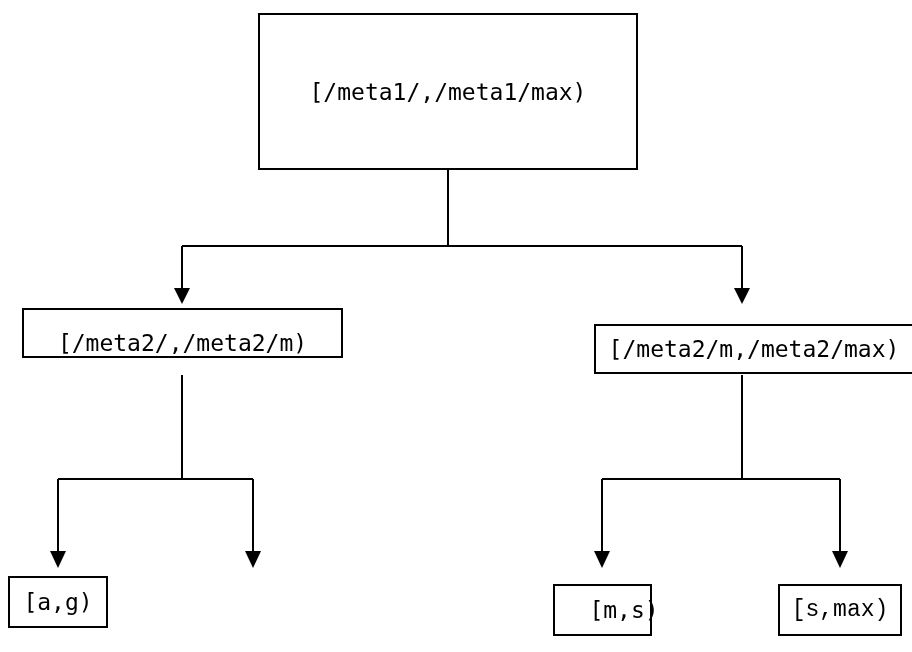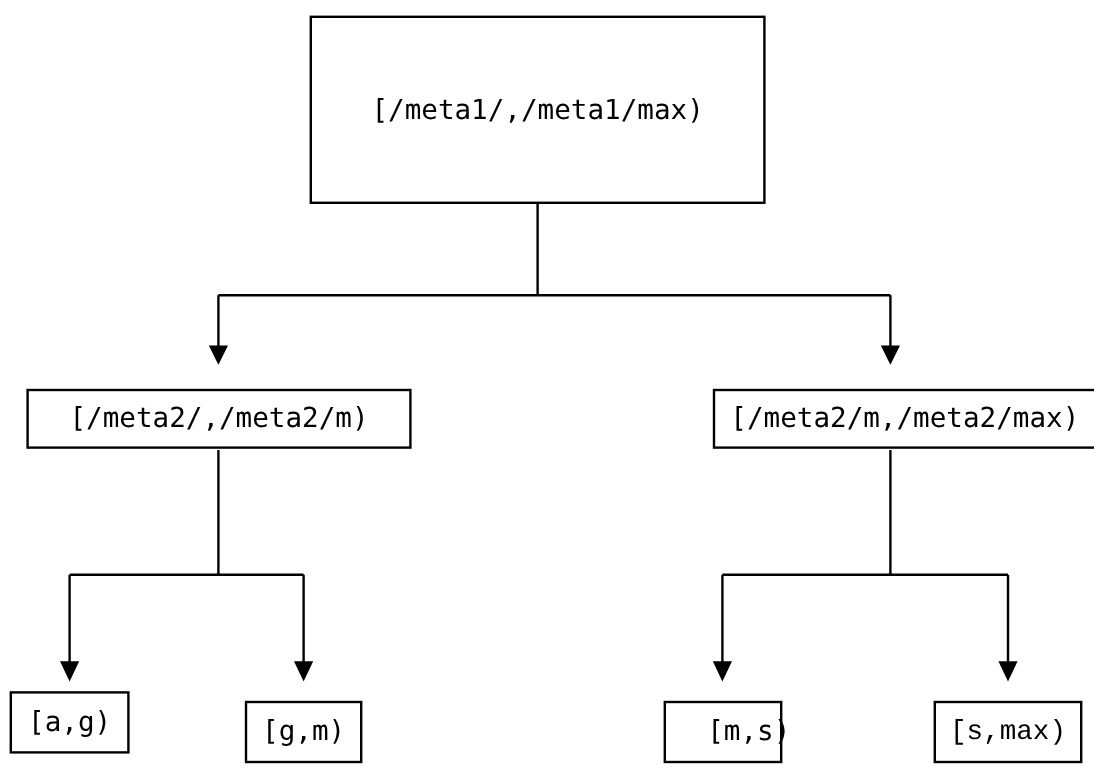--- a/index.html
+++ b/index.html
@@ -29,21 +29,21 @@
     border: 2px solid #000000;
     background: #ffffff;
     display: flex;
     align-items: center;
     justify-content: center;
     font-size: 23px;
     letter-spacing: 0;
     white-space: nowrap;
   }
   .node-root   { left: 258px; top: 13px;  width: 380px; height: 157px; }
-  .node-child-left  { left: 22px;  top: 324px; width: 321px; height: 50px; }
+  .node-child-left  { left: 22px;  top: 308px; width: 321px; height: 50px; align-items: flex-end; }
   .node-child-right { left: 582px; top: 324px; width: 320px; height: 50px; margin-left: 12px; }
   .node-leaf-0 { left: 8px;   top: 576px; width: 100px; height: 52px; }
   .node-leaf-1 { left: 204px; top: 584px; width: 98px;  height: 52px; }
   .node-leaf-2 { left: 553px; top: 584px; width: 99px;  height: 52px; padding-left: 43px; }
   .node-leaf-3 { left: 778px; top: 584px; width: 124px; height: 52px; font-family: Liberation Mono, monospace; }
   .edge {
     stroke: #000000;
     stroke-width: 2;
     fill: none;
   }
@@ -90,23 +90,20 @@
   </div>
 
   <div class="node node-child-right">
     <span>[/meta2/m,/meta2/max)</span>
   </div>
 
   <div class="node node-leaf-0">
     <span>[a,g)</span>
   </div>
 
-  <div class="node node-leaf-1">
-    <span>[g,m)</span>
-  </div>
 
   <div class="node node-leaf-2">
     <span>[m,s)</span>
   </div>
 
   <div class="node node-leaf-3">
     <span>[s,max)</span>
   </div>
 
 </div>

